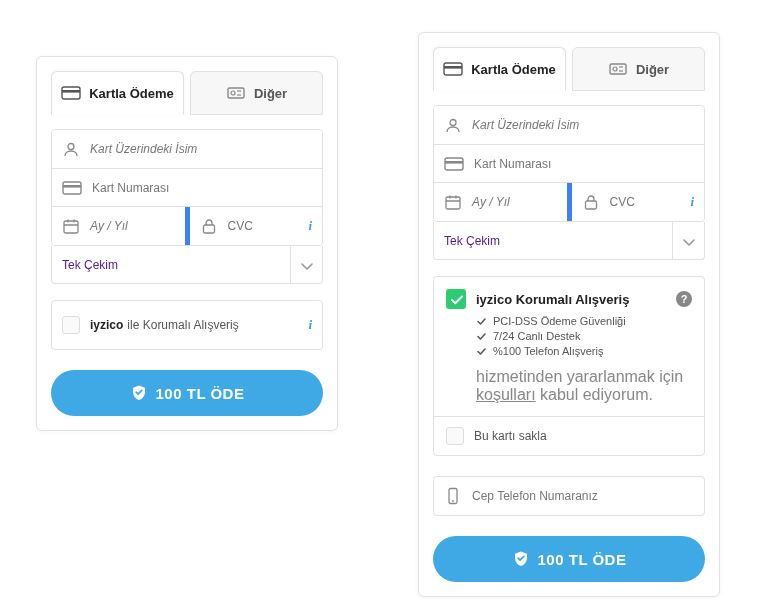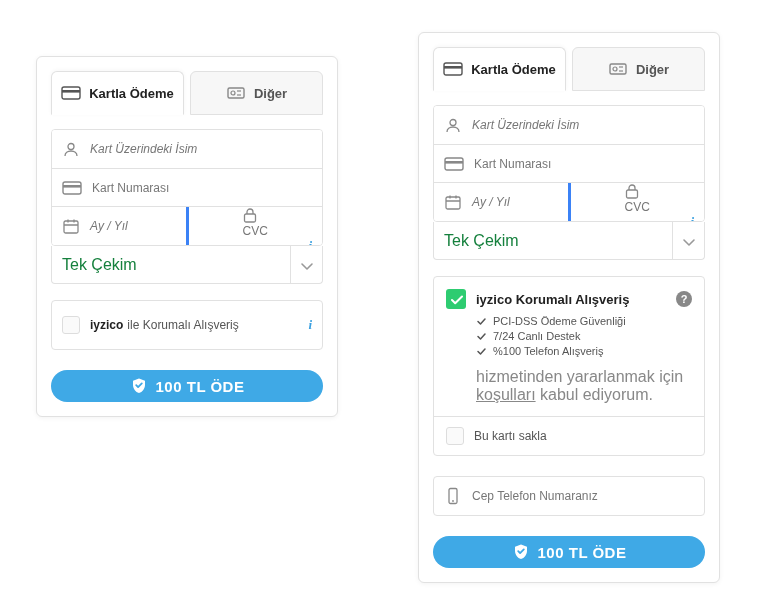--- a/index.html
+++ b/index.html
@@ -70,42 +70,42 @@
     border-top: 1px solid #e1e1e1;
     padding: 0 10px;
     font-size: 12px;
     color: #777;
     background: #fff;
     position: relative;
   }
   .field:first-child { border-top: none; font-style: italic; }
   .field-row { display: flex; border-top: 1px solid #e1e1e1; }
   .field-row .field { border-top: none; flex: 1; }
-  .field-row .field + .field { border-left: 3px solid #3b82f6; flex-direction: column; }
+  .field-row .field + .field { border-left: 5px solid #3b82f6; }
   .field .icon { margin-right: 10px; color: #888; flex-shrink:0; }
   .field .info-badge {
     margin-left: auto;
     color: #3aa0e0;
     font-weight: 700;
     font-size: 13px;
     font-style: italic;
     font-family: Georgia, serif;
     cursor: pointer;
   }
 
   .select-row {
     display: flex;
     align-items: center;
     height: 38px;
     border: 1px solid #e1e1e1;
     border-top: none;
     border-radius: 0 0 4px 4px;
     padding: 0 10px;
-    font-size: 16px;
-    color: #15803d;
+    font-size: 12px;
+    color: #4c1d95;
     background: #fff;
     cursor: pointer;
   }
   .select-row .caret-box {
     margin-left: auto;
     border-left: 1px solid #e1e1e1;
     height: 100%;
     width: 32px;
     display:flex; align-items:center; justify-content:center;
     margin-right: -10px;
@@ -138,21 +138,21 @@
     color: #3aa0e0;
     font-weight: 700;
     font-size: 13px;
     font-style: italic;
     font-family: Georgia, serif;
   }
 
   .pay-btn {
     margin-top: 20px;
     width: 100%;
-    height: 32px;
+    height: 46px;
     border: none;
     border-radius: 23px;
     background: #3fa9e6;
     color: #fff;
     font-size: 15px;
     font-weight: 800;
     letter-spacing: .5px;
     display: flex;
     align-items: center;
     justify-content: center;

